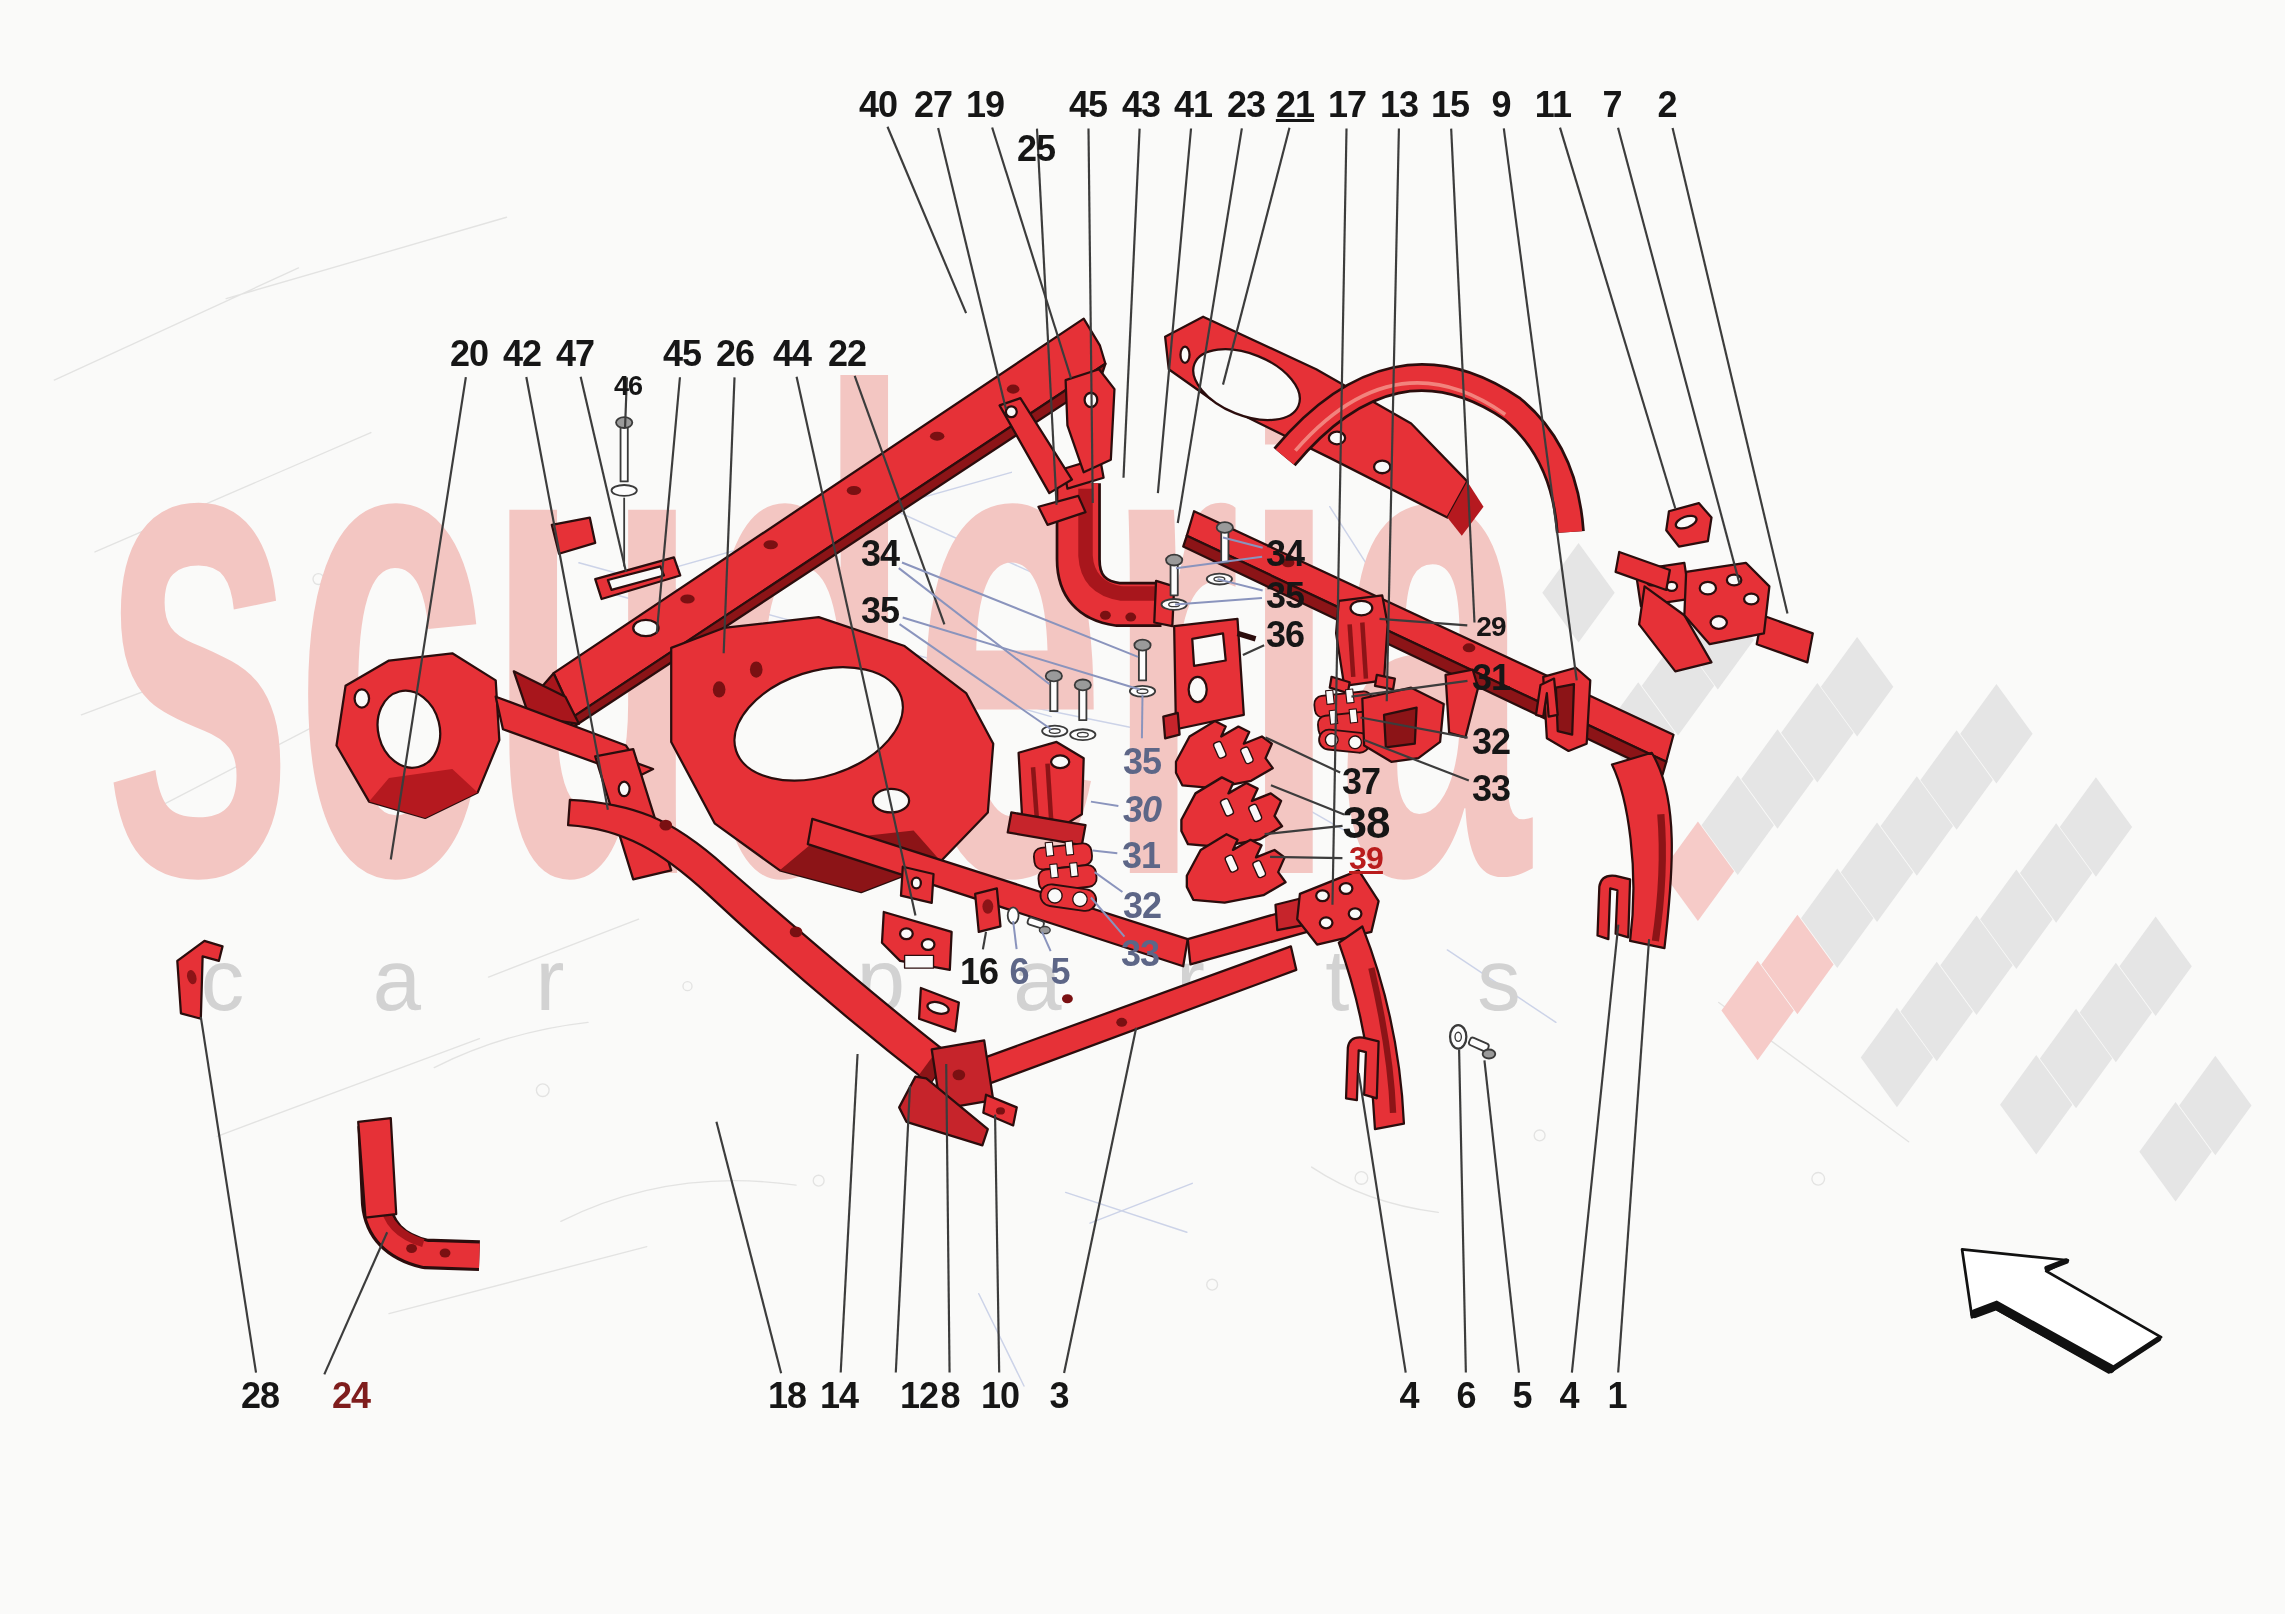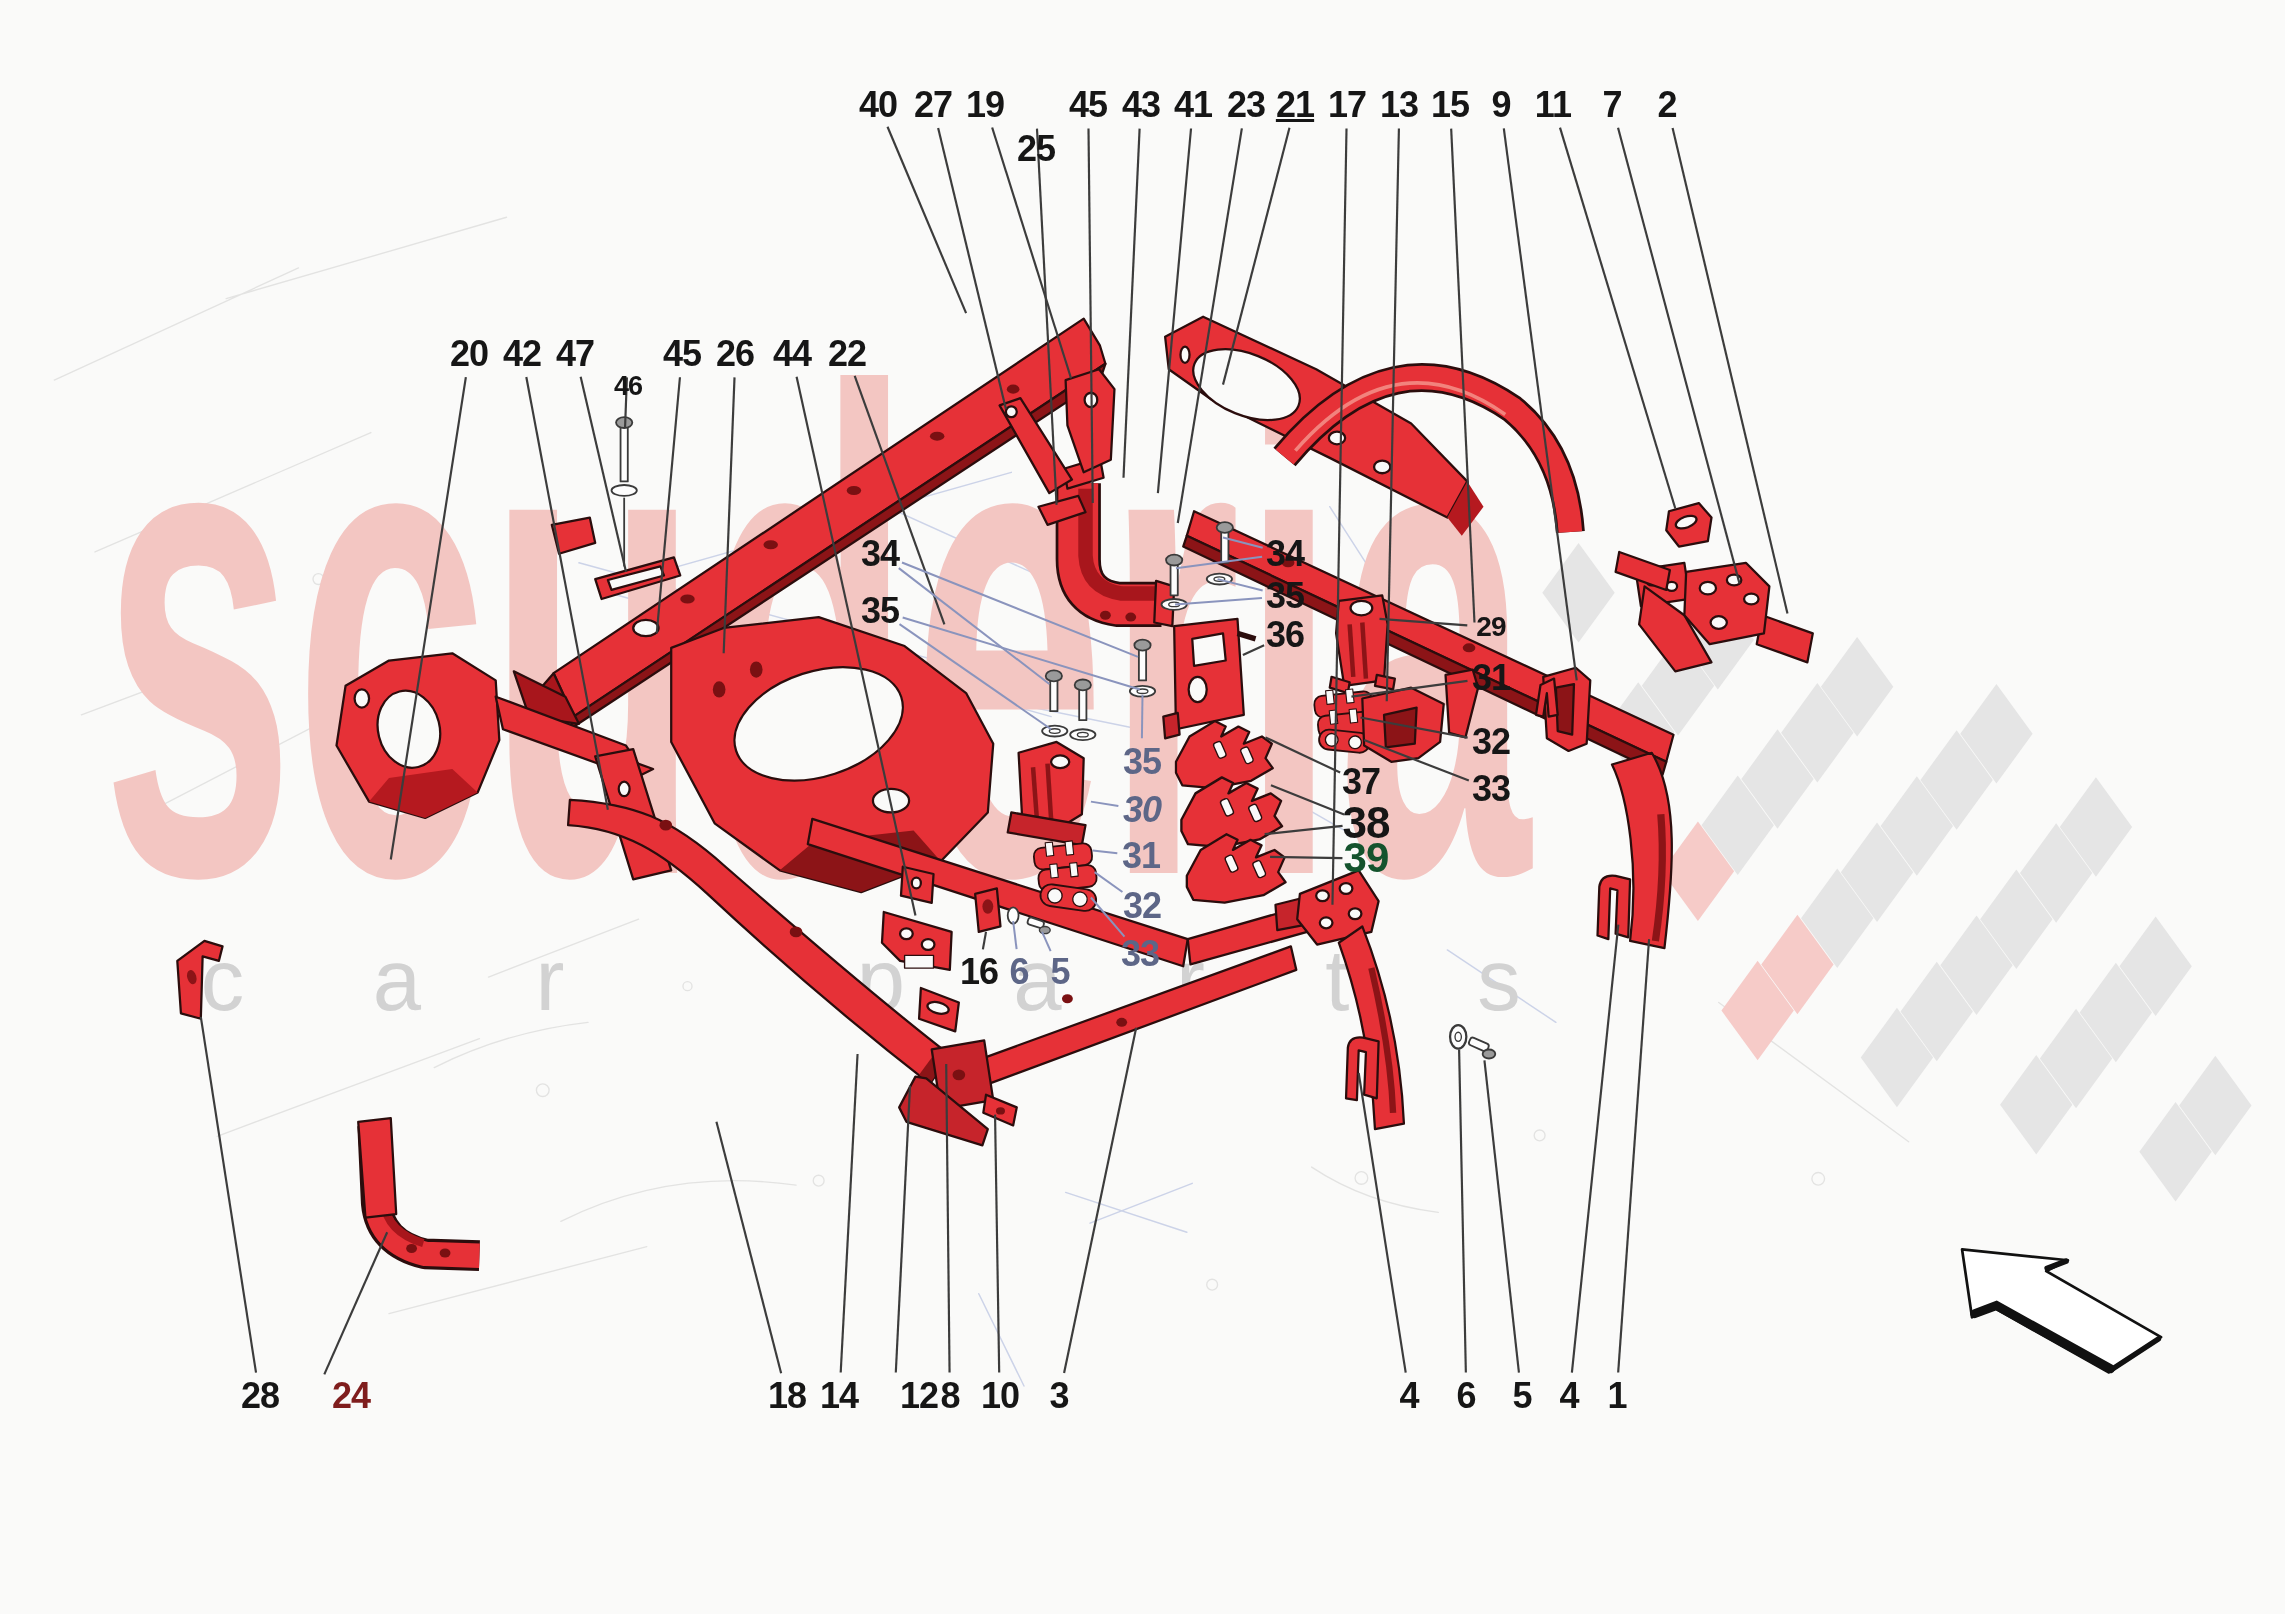--- a/index.html
+++ b/index.html
@@ -511,21 +511,21 @@
       <div class="callout" style="left: 880px; top: 611px; color: rgb(22, 22, 22); font-size: 36px;">35</div>
       <div class="callout" style="left: 1285px; top: 554px; color: rgb(22, 22, 22); font-size: 36px;">34</div>
       <div class="callout" style="left: 1285px; top: 596px; color: rgb(22, 22, 22); font-size: 36px;">35</div>
       <div class="callout" style="left: 1285px; top: 635px; color: rgb(22, 22, 22); font-size: 36px;">36</div>
       <div class="callout" style="left: 1491px; top: 627px; color: rgb(22, 22, 22); font-size: 28px;">29</div>
       <div class="callout" style="left: 1491px; top: 678px; color: rgb(22, 22, 22); font-size: 36px;">31</div>
       <div class="callout" style="left: 1491px; top: 742px; color: rgb(22, 22, 22); font-size: 36px;">32</div>
       <div class="callout" style="left: 1491px; top: 789px; color: rgb(22, 22, 22); font-size: 36px;">33</div>
       <div class="callout" style="left: 1361px; top: 782px; color: rgb(22, 22, 22); font-size: 36px;">37</div>
       <div class="callout" style="left: 1366px; top: 823px; color: rgb(22, 22, 22); font-size: 44px;">38</div>
-      <div class="callout" style="left: 1366px; top: 858px; color: #14532d; font-size: 42px;">39</div>
+      <div class="callout" style="left: 1366px; top: 858px; color: #b91c1c; font-size: 32px; text-decoration: underline;">39</div>
       <div class="callout" style="left: 1142px; top: 762px; color: rgb(93, 102, 135); font-size: 36px;">35</div>
       <div class="callout" style="left: 1142px; top: 810px; color: rgb(93, 102, 135); font-size: 36px; font-style: italic;">30</div>
       <div class="callout" style="left: 1141px; top: 856px; color: rgb(93, 102, 135); font-size: 36px;">31</div>
       <div class="callout" style="left: 1142px; top: 906px; color: rgb(93, 102, 135); font-size: 36px;">32</div>
       <div class="callout" style="left: 1140px; top: 954px; color: rgb(93, 102, 135); font-size: 36px;">33</div>
       <div class="callout" style="left: 979px; top: 972px; color: rgb(22, 22, 22); font-size: 36px;">16</div>
       <div class="callout" style="left: 1019px; top: 972px; color: rgb(93, 102, 135); font-size: 36px;">6</div>
       <div class="callout" style="left: 1060px; top: 972px; color: rgb(93, 102, 135); font-size: 36px;">5</div>
       <div class="callout" style="left: 260px; top: 1396px; color: rgb(22, 22, 22); font-size: 36px;">28</div>
       <div class="callout" style="left: 315px; top: 1396px; color: #7f1d1d; font-size: 36px; margin-left: 36px;">24</div>

